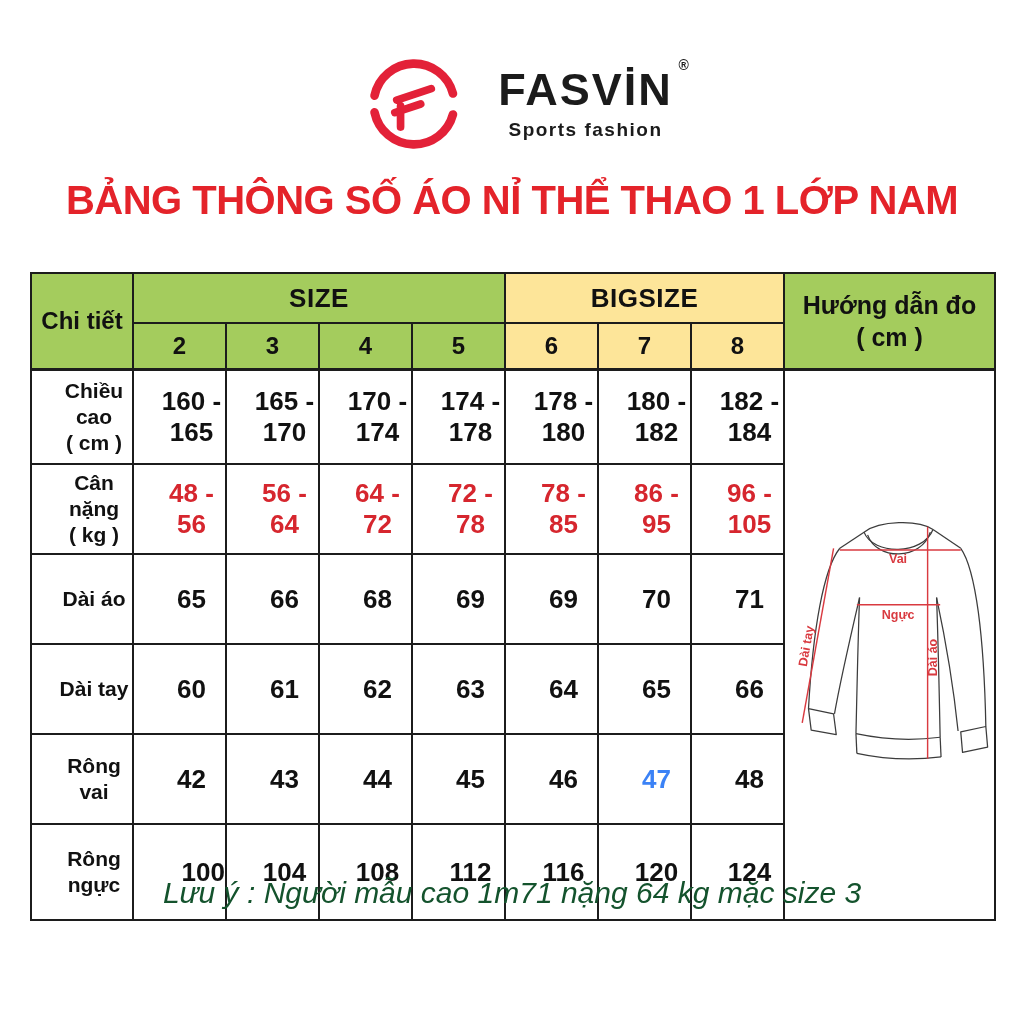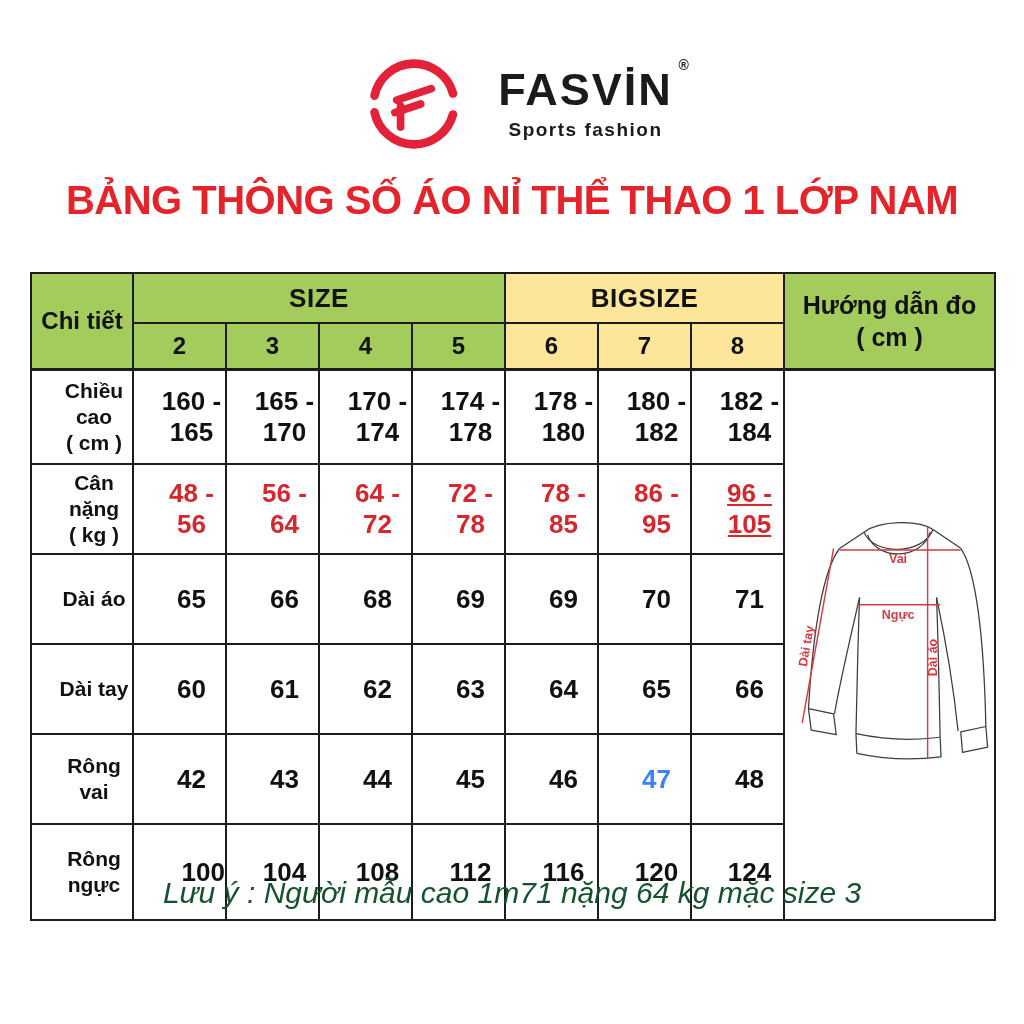--- a/index.html
+++ b/index.html
@@ -160,21 +160,21 @@
           <th class="cell rlabel">
             <div>Cân nặng</div>
             <div>( kg )</div>
           </th>
           <td class="cell val" style="color: rgb(214, 38, 46);">48 - 56</td>
           <td class="cell val" style="color: rgb(214, 38, 46);">56 - 64</td>
           <td class="cell val" style="color: rgb(214, 38, 46);">64 - 72</td>
           <td class="cell val" style="color: rgb(214, 38, 46);">72 - 78</td>
           <td class="cell val" style="color: rgb(214, 38, 46);">78 - 85</td>
           <td class="cell val" style="color: rgb(214, 38, 46);">86 - 95</td>
-          <td class="cell val" style="color: rgb(214, 38, 46); text-decoration: underline;">96 - 105</td>
+          <td class="cell val" style="color: rgb(214, 38, 46);">96 - 105</td>
         </tr>
         <tr>
           <th class="cell rlabel">
             <div>Dài áo</div>
           </th>
           <td class="cell val" style="color: rgb(17, 17, 17);">65</td>
           <td class="cell val" style="color: rgb(17, 17, 17);">66</td>
           <td class="cell val" style="color: rgb(17, 17, 17);">68</td>
           <td class="cell val" style="color: rgb(17, 17, 17);">69</td>
           <td class="cell val" style="color: rgb(17, 17, 17);">69</td>

